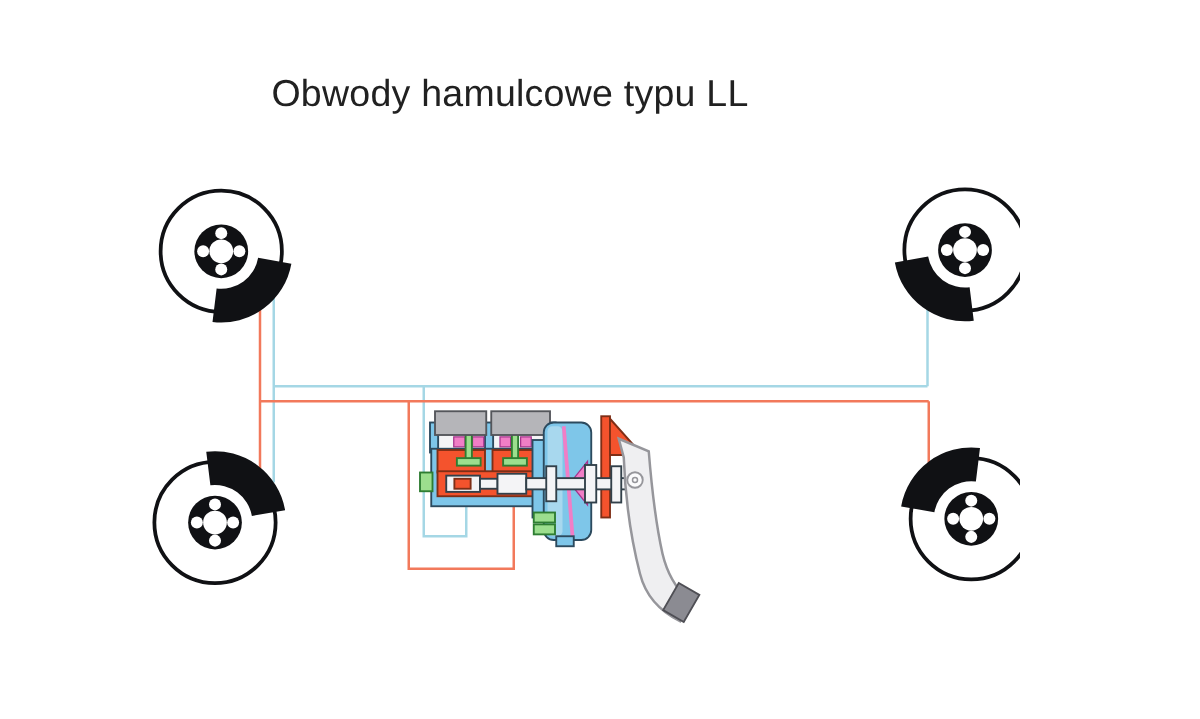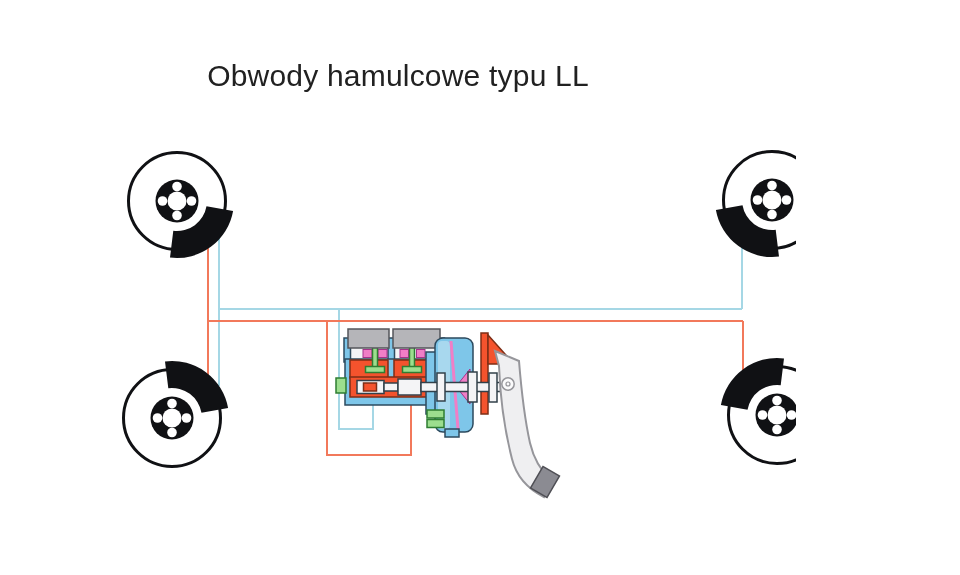--- a/index.html
+++ b/index.html
@@ -1,18 +1,18 @@
 <!DOCTYPE html>
 <html style="--background: #FFFFFF; --title-color: #212121; --circuit-red: #F2795B; --circuit-cyan: #A5D7E5; --wheel-black: #101114; --part-red: #F4532D; --part-blue: #7EC6E9; --part-blue-light: #A8D8EE; --part-green: #9CDE8E; --part-pink: #F07EC6; --part-white: #F4F4F6; --metal-gray: #B5B5B9; --stroke-red: #7E2E16; --stroke-blue: #2C4A5E; --stroke-green: #2E7D32; --stroke-pink: #A6338C; --stroke-gray: #54565B; --outline-dark: #32404A; --pedal-fill: #EFEFF1; --pedal-stroke: #96969B; --pad-fill: #8B8B92;"><head>
 <meta charset="utf-8">
 <title>Obwody hamulcowe typu LL</title>
 <style>
   html,body{margin:0;padding:0;background:#fff;}
   .stage{position:relative;width:796px;height:575px;background:var(--background,#fff);overflow:hidden;
-         font-family:"Liberation Sans",sans-serif;}
+         font-family:"Liberation Sans",sans-serif;padding-left:20px;}
   .title{position:absolute;top:58px;left:0;width:100%;text-align:center;
          font-size:30px;line-height:36px;color:var(--title-color,#212121);letter-spacing:0.2px;}
   svg{position:absolute;top:0;left:0;}
   
   .pipe{fill:none;stroke-width:2;stroke-linecap:butt;stroke-linejoin:miter;}
   .pipe-red{stroke:var(--circuit-red,#F2795B);}
   .pipe-cyan{stroke:var(--circuit-cyan,#A5D7E5);}
   
   .disc{fill:#fff;stroke:var(--wheel-black,#101114);stroke-width:3;}
   .hub,.caliper{fill:var(--wheel-black,#101114);stroke:none;}

